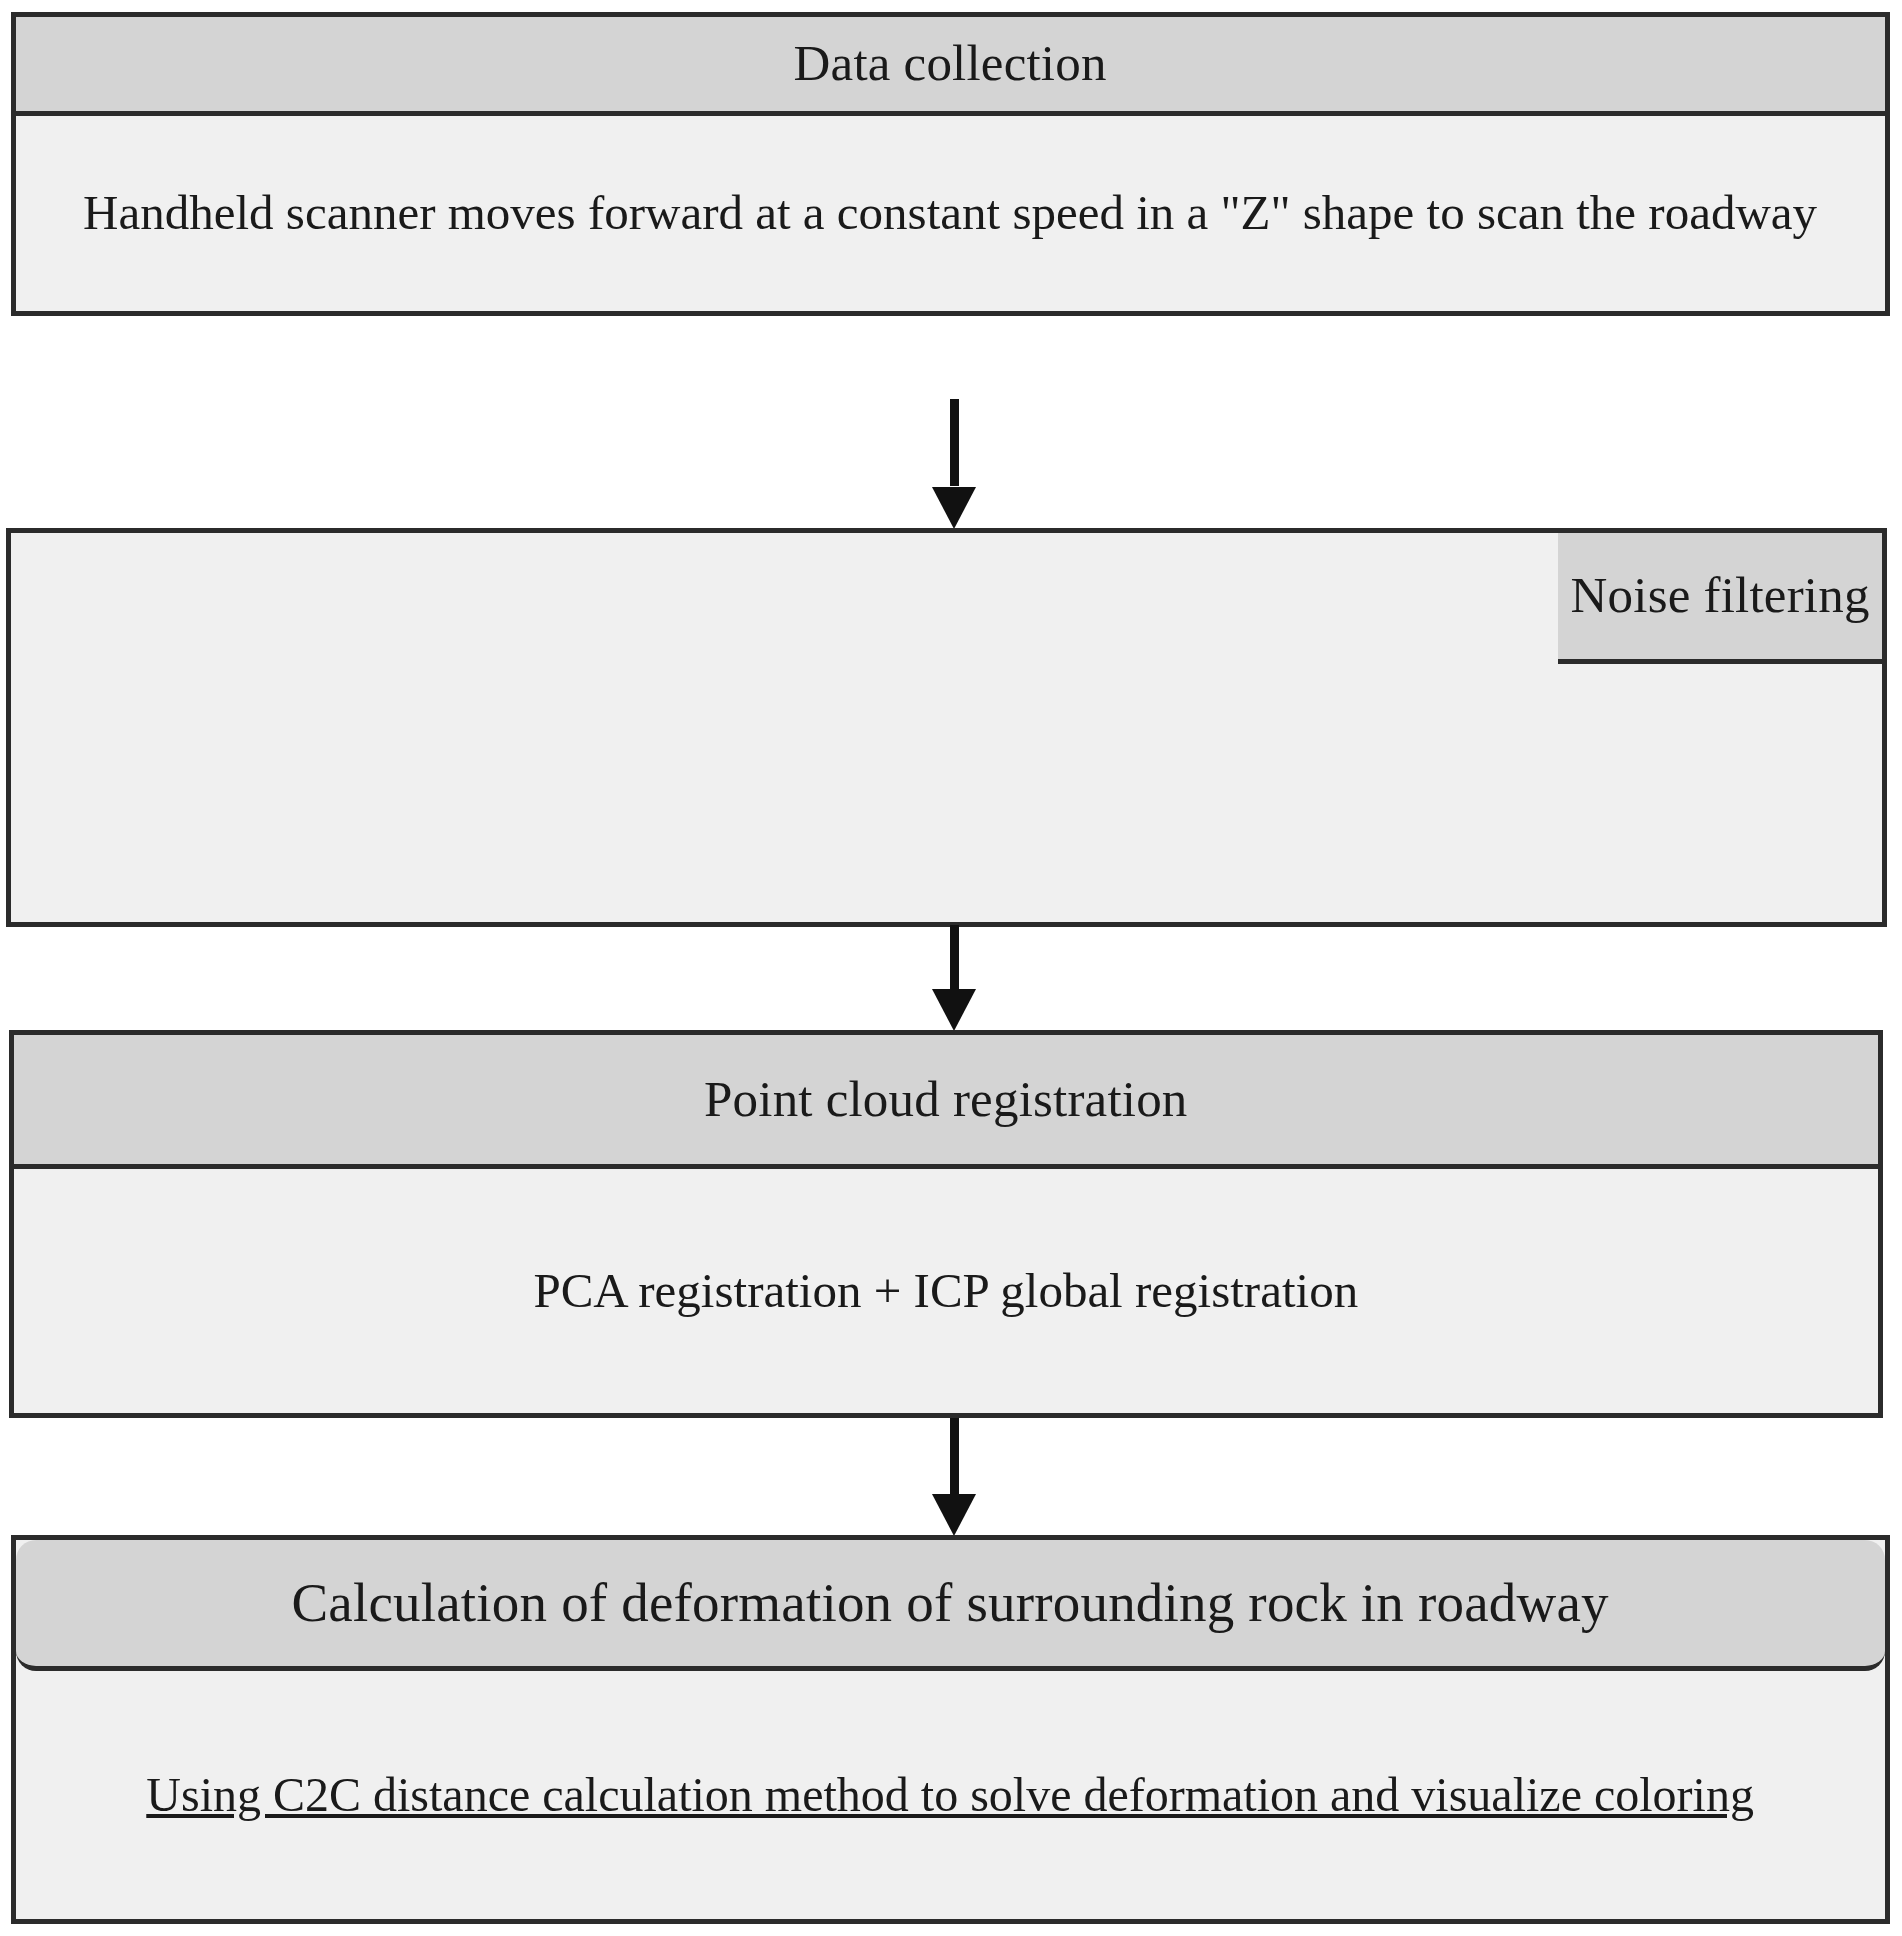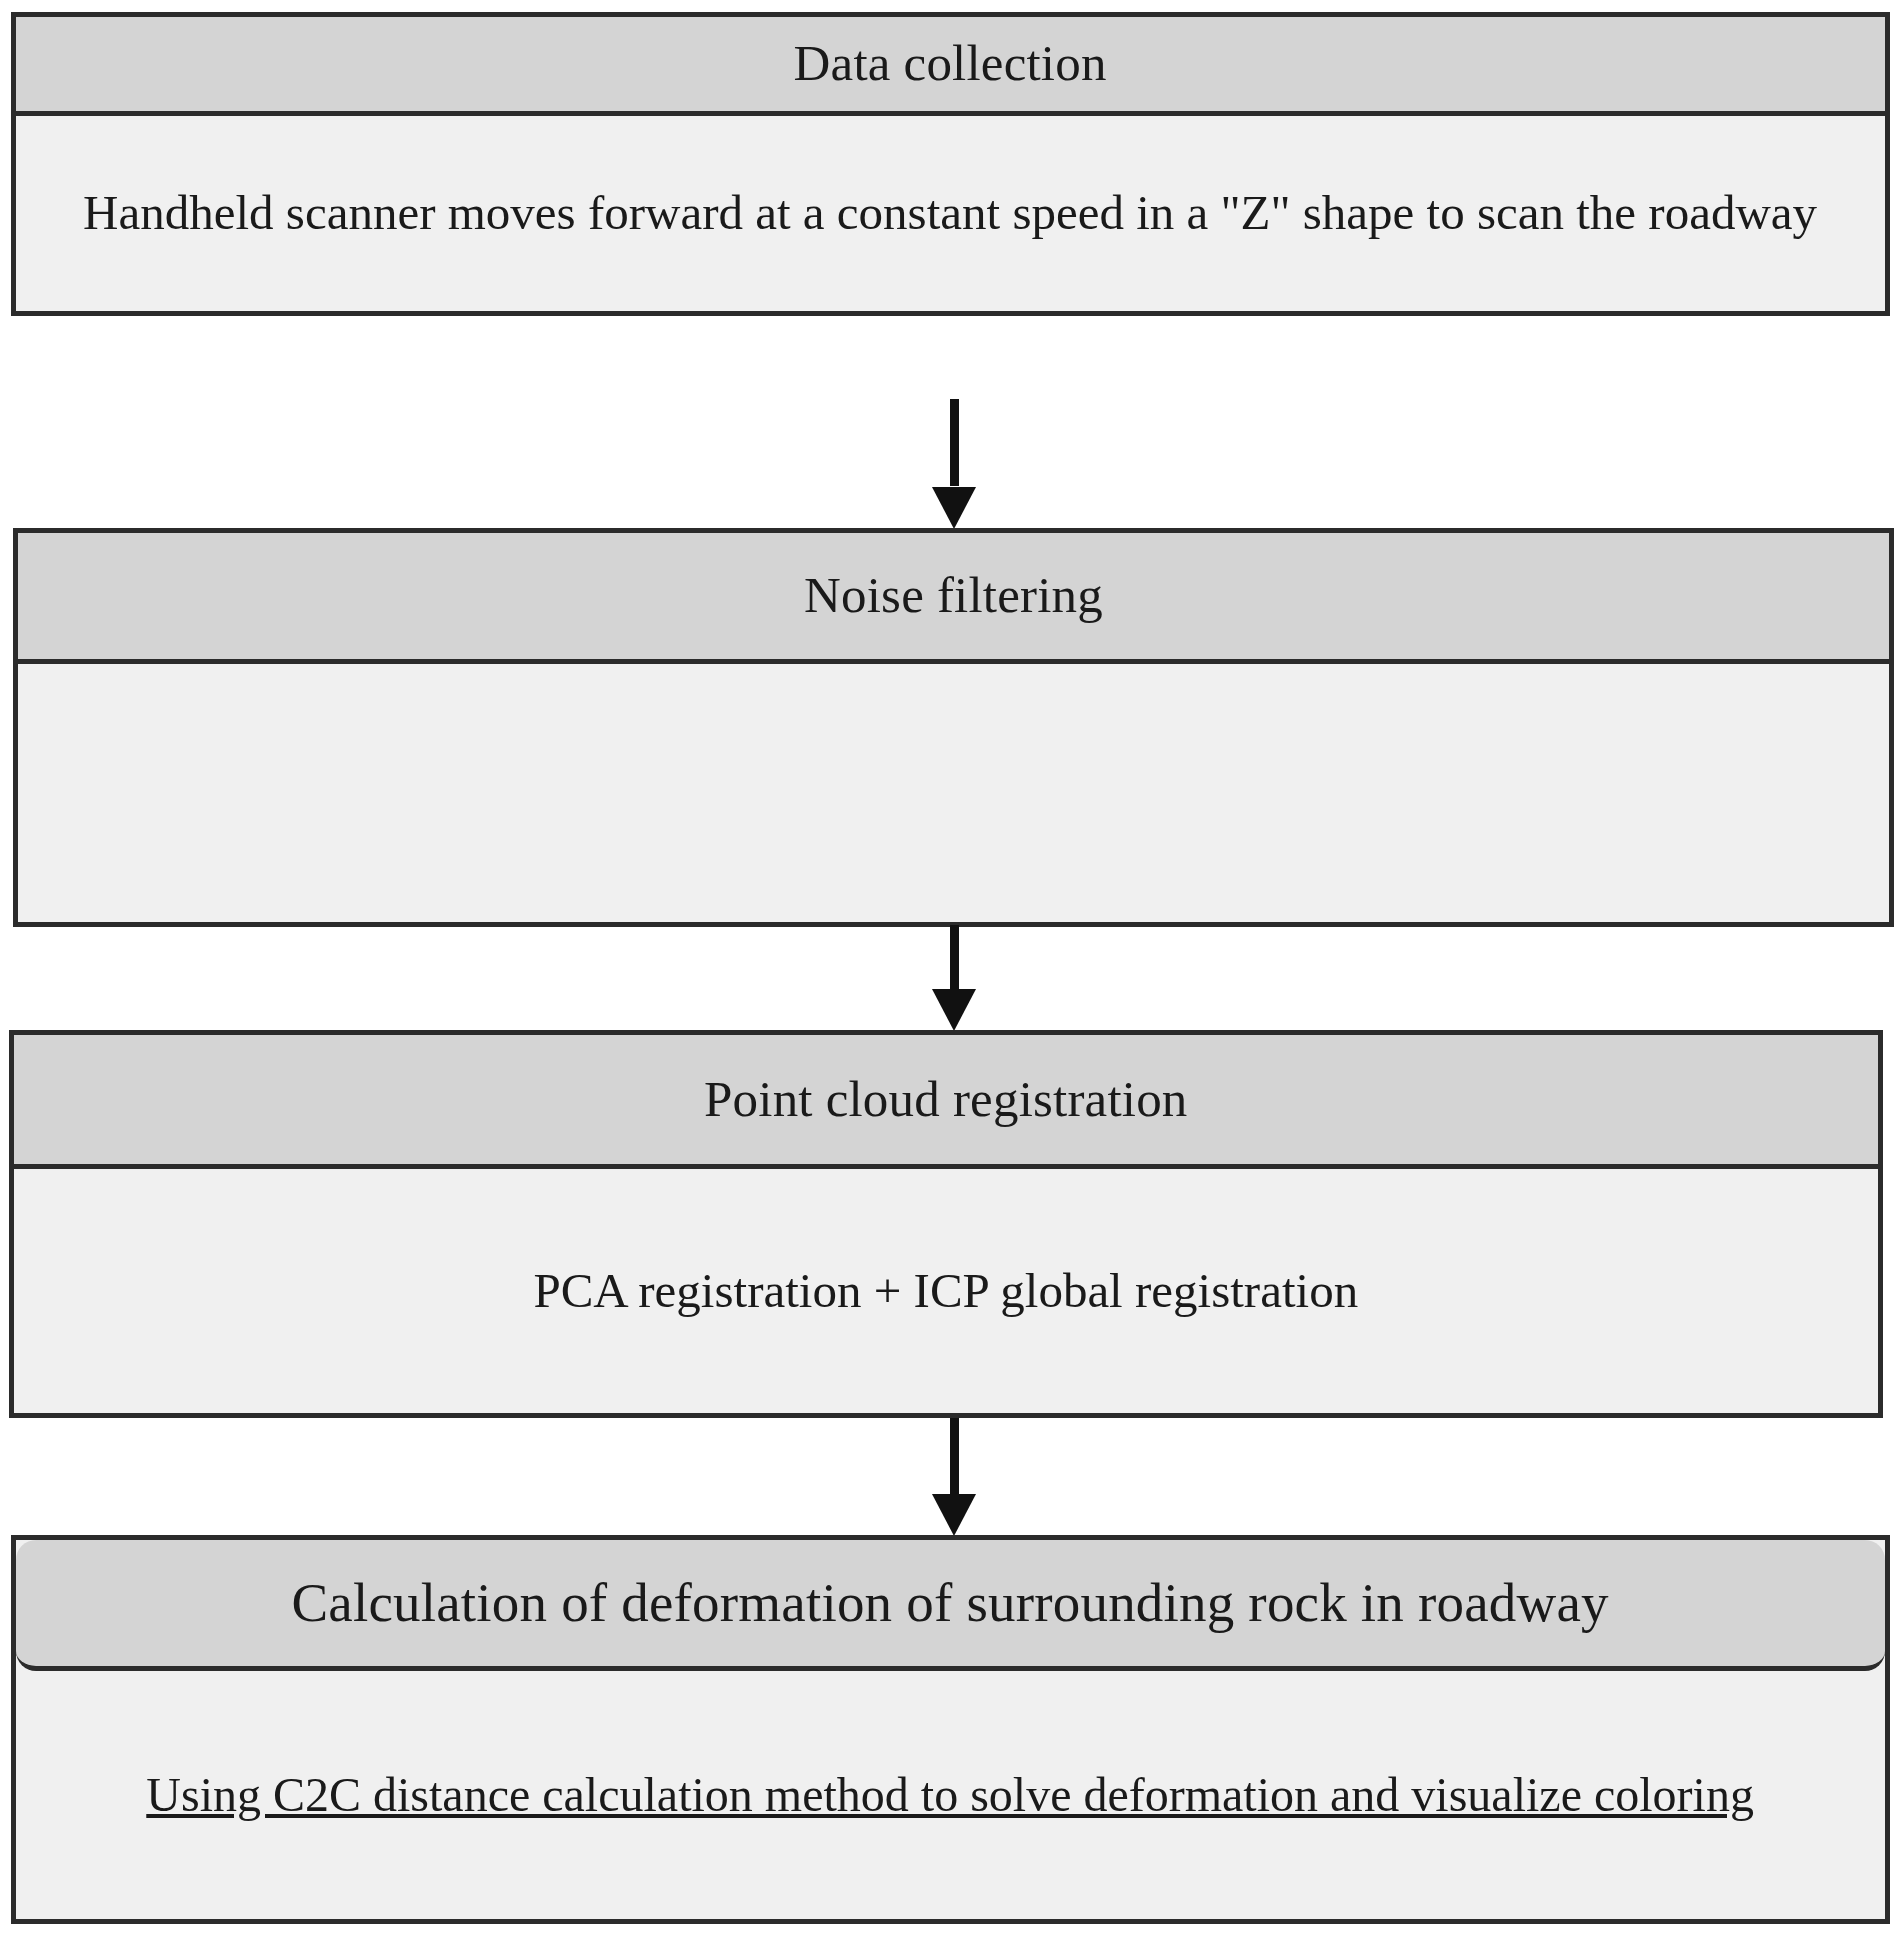--- a/index.html
+++ b/index.html
@@ -54,21 +54,21 @@
   }
   .box-body .body-text {
     display: block;
     width: 100%;
   }
 
   
   #box-1 { left: 10.6px;  top: 11.5px;   width: 1879px; height: 304px; }
   #box-1 .box-header { height: 99px; }
 
-  #box-2 { left: 13px;  top: 528px;  width: 1881px; height: 399px; }
+  #box-2 { left: 6px;  top: 528px;  width: 1881px; height: 399px; align-items: flex-end; }
   #box-2 .box-header { height: 131px; }
 
   #box-3 { left: 8.8px;  top: 1030px; width: 1874px; height: 388px; }
   #box-3 .box-header { height: 134px; }
 
   #box-4 { left: 10.6px;  top: 1535px; width: 1879px; height: 389px; }
   #box-4 .box-header { height: 131px; font-size: 55px; border-radius: 20px; }
   #box-4 .box-body { font-size: 48px; text-decoration: underline; }
 
   

